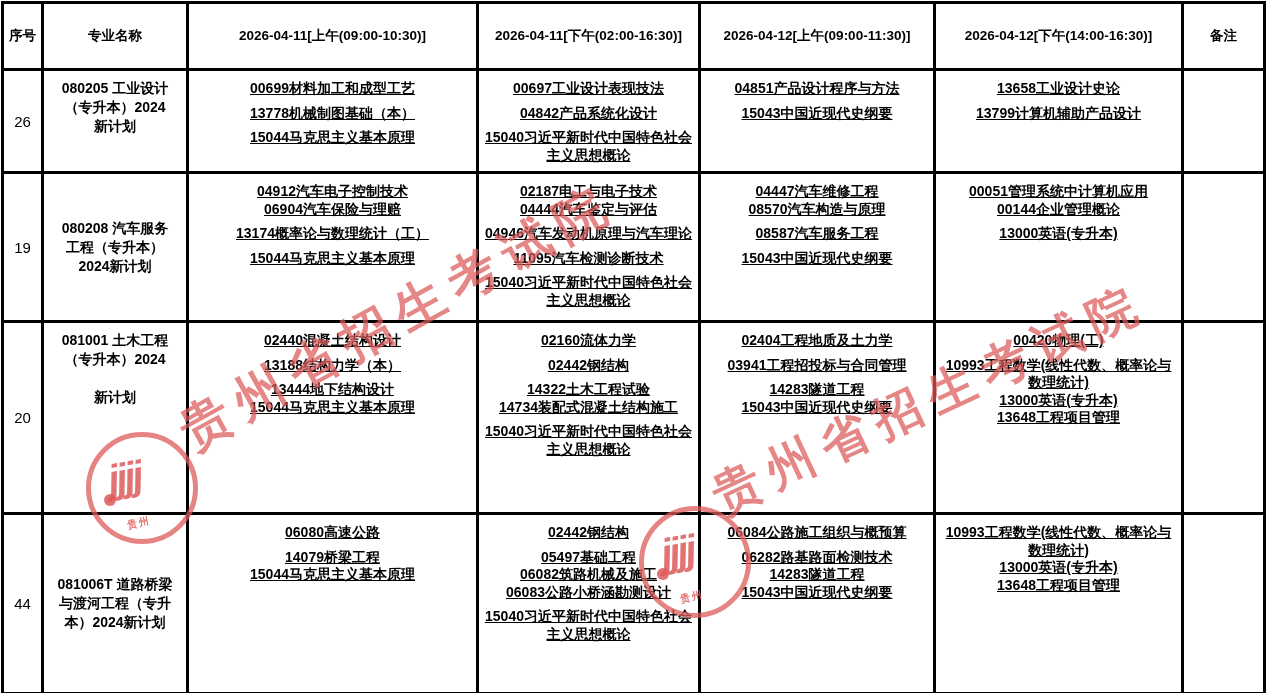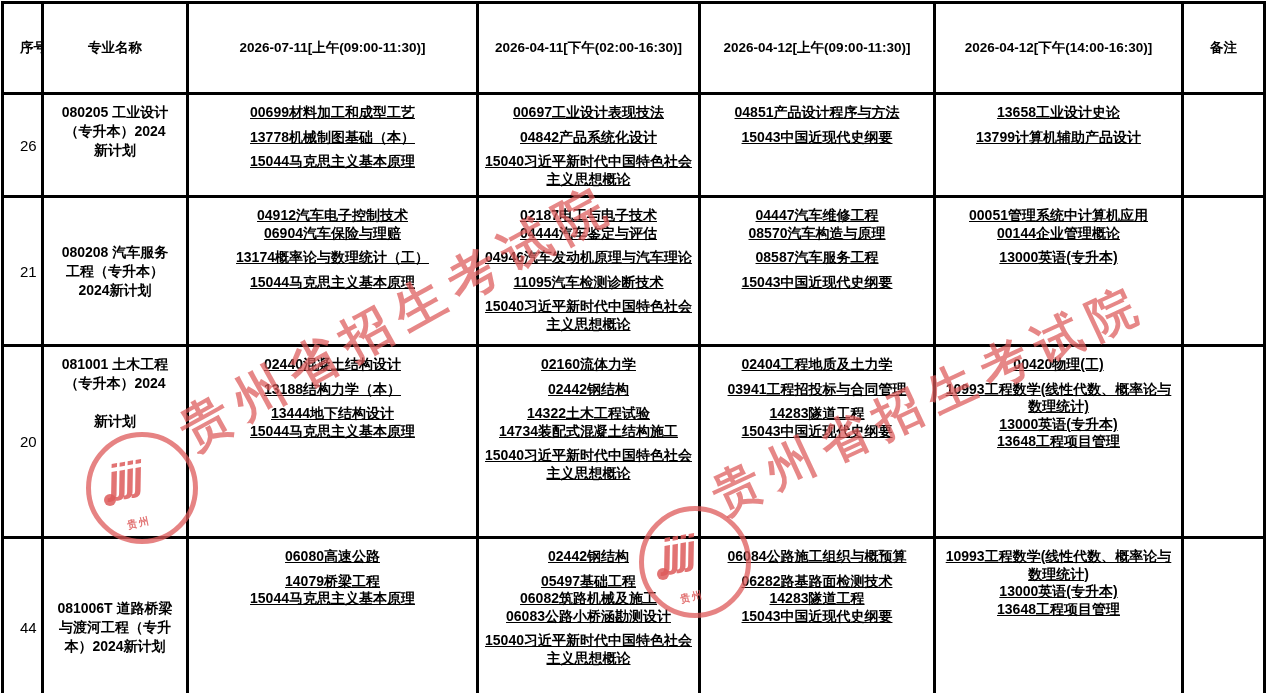--- a/index.html
+++ b/index.html
@@ -6,21 +6,21 @@
   .page{position:relative;width:1266px;height:693px;background:#ffffff;overflow:hidden;
         font-family:"Liberation Sans","DejaVu Sans",sans-serif;color:#000;}
   table{border-collapse:collapse;table-layout:fixed;width:1262px;margin:1px 0 0 1px;}
   col.c-no{width:40px}
   col.c-major{width:145px}
   col.c-s1{width:290px}
   col.c-s2{width:222px}
   col.c-s3{width:235px}
   col.c-s4{width:248px}
   col.c-remark{width:82px}
-  th,td{border:3px solid #000;text-align:center;vertical-align:middle;overflow:hidden;padding:16px;}
+  th,td{border:3px solid #000;text-align:center;vertical-align:middle;overflow:hidden;padding:4px;}
   thead th{height:56px;font-size:13.5px;font-weight:bold;white-space:nowrap;}
   tbody tr:nth-child(1){height:95px}
   tbody tr:nth-child(2){height:149px}
   tbody tr:nth-child(3){height:192px}
   tbody tr:nth-child(4){height:180px}
   td.no{font-size:15px;font-weight:normal;margin-left:16px;}
   td.major{font-size:14px;font-weight:bold;line-height:19px;padding:8px 2px;}
   td.major.va-top{vertical-align:top}
   td.major.va-middle{vertical-align:middle}
   td.courses{vertical-align:top;font-size:14px;font-weight:bold;padding:9px 4px 0 4px;}
@@ -56,21 +56,21 @@
         <col class="c-s1">
         <col class="c-s2">
       <col class="c-s3">
         <col class="c-s4">
         <col class="c-remark">
     </colgroup>
     <thead>
       <tr>
         <th>序号</th>
         <th>专业名称</th>
-        <th>2026-07-11[上午(09:00-11:30)]</th>
+        <th>2026-04-11[上午(09:00-10:30)]</th>
         <th>2026-04-11[下午(02:00-16:30)]</th>
         <th>2026-04-12[上午(09:00-11:30)]</th>
         <th>2026-04-12[下午(14:00-16:30)]</th>
         <th>备注</th>
       </tr>
     </thead>
     <tbody>
         <tr>
           <td class="no">26</td>
           <td class="major va-top">
@@ -112,21 +112,21 @@
             <div class="course-group">
               <div class="course-line">13658工业设计史论</div>
             </div>
             <div class="course-group">
               <div class="course-line">13799计算机辅助产品设计</div>
             </div>
           </td>
           <td class="remark"></td>
         </tr>
         <tr>
-          <td class="no">21</td>
+          <td class="no">19</td>
           <td class="major va-middle">
             <div>080208 汽车服务</div>
             <div>工程（专升本）</div>
             <div>2024新计划</div>
           </td>
           <td class="courses">
             <div class="course-group">
               <div class="course-line">04912汽车电子控制技术</div>
               <div class="course-line">06904汽车保险与理赔</div>
             </div>

